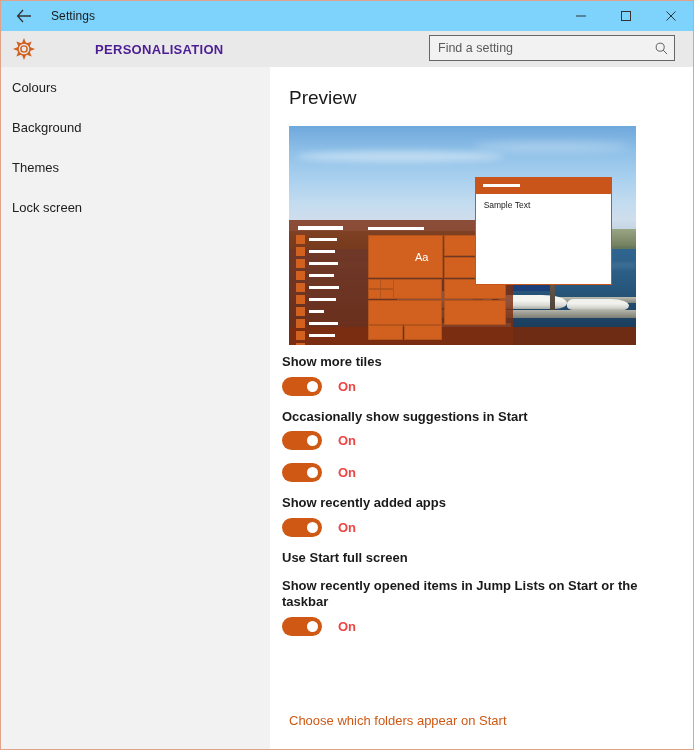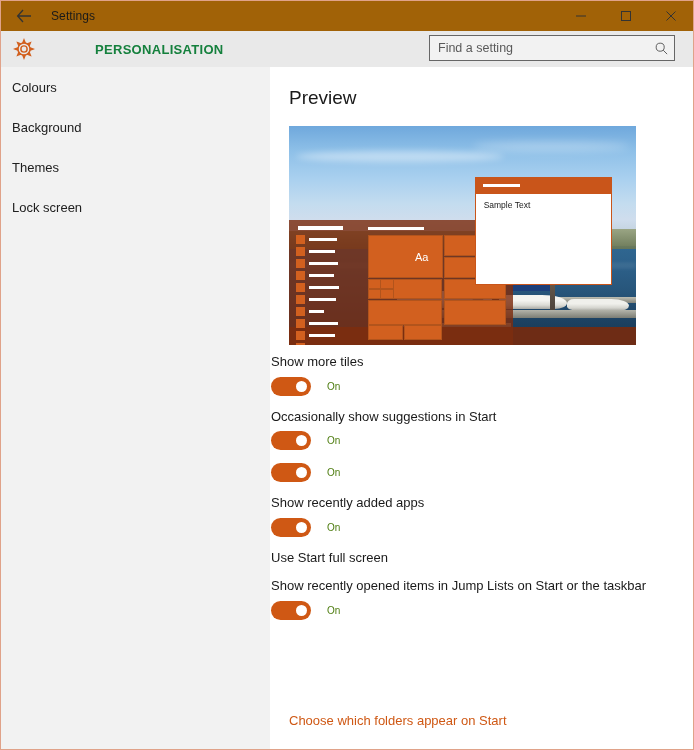--- a/index.html
+++ b/index.html
@@ -21,21 +21,21 @@
     background: #ffffff;
     overflow: hidden;
   }
 
   
   .titlebar {
     position: absolute;
     left: 0; top: 0;
     width: 692px;
     height: 30px;
-    background: #a16207;
+    background: #7dd3fc;
     display: flex;
     align-items: center;
   }
   .back-btn {
     width: 46px;
     height: 30px;
     display: flex;
     align-items: center;
     justify-content: center;
   }
@@ -73,21 +73,21 @@
   }
   .gear-wrap {
     width: 46px;
     display: flex;
     align-items: center;
     justify-content: center;
   }
   .header-title {
     font-size: 13px;
     font-weight: bold;
-    color: #15803d;
+    color: #4c1d95;
     letter-spacing: 0.3px;
     padding-left: 48px;
   }
   .search-box {
     position: absolute;
     right: 18px;
     top: 4px;
     width: 246px;
     height: 26px;
     box-sizing: border-box;
@@ -401,23 +401,24 @@
   }
   .winmock-body {
     padding: 6px 0 0 8px;
     font-size: 8.5px;
     color: #1a1a1a;
   }
 
   
   .settings {
     position: absolute;
-    left: 1px;
+    left: 12px;
     top: 287px;
     width: 390px;
+    font-weight: bold;
   }
   .setting-row { margin-bottom: 13px; }
   .setting-label {
     font-size: 13px;
     color: #1a1a1a;
     margin-bottom: 7px;
     line-height: 1.2;
   }
   .toggle-row {
     display: flex;
@@ -450,22 +451,22 @@
   .toggle.off .knob {
     position: absolute;
     left: 3px;
     top: 3px;
     width: 10px;
     height: 10px;
     border-radius: 50%;
     background: #1a1a1a;
   }
   .toggle-state {
-    font-size: 10px;
-    color: #4d7c0f;
+    font-size: 13px;
+    color: #ef4444;
     margin-left: 16px;
   }
   .folders-link {
     position: absolute;
     left: 19px;
     top: 646px;
     font-size: 13px;
     color: #cf5814;
     text-decoration: none;
     cursor: pointer;

